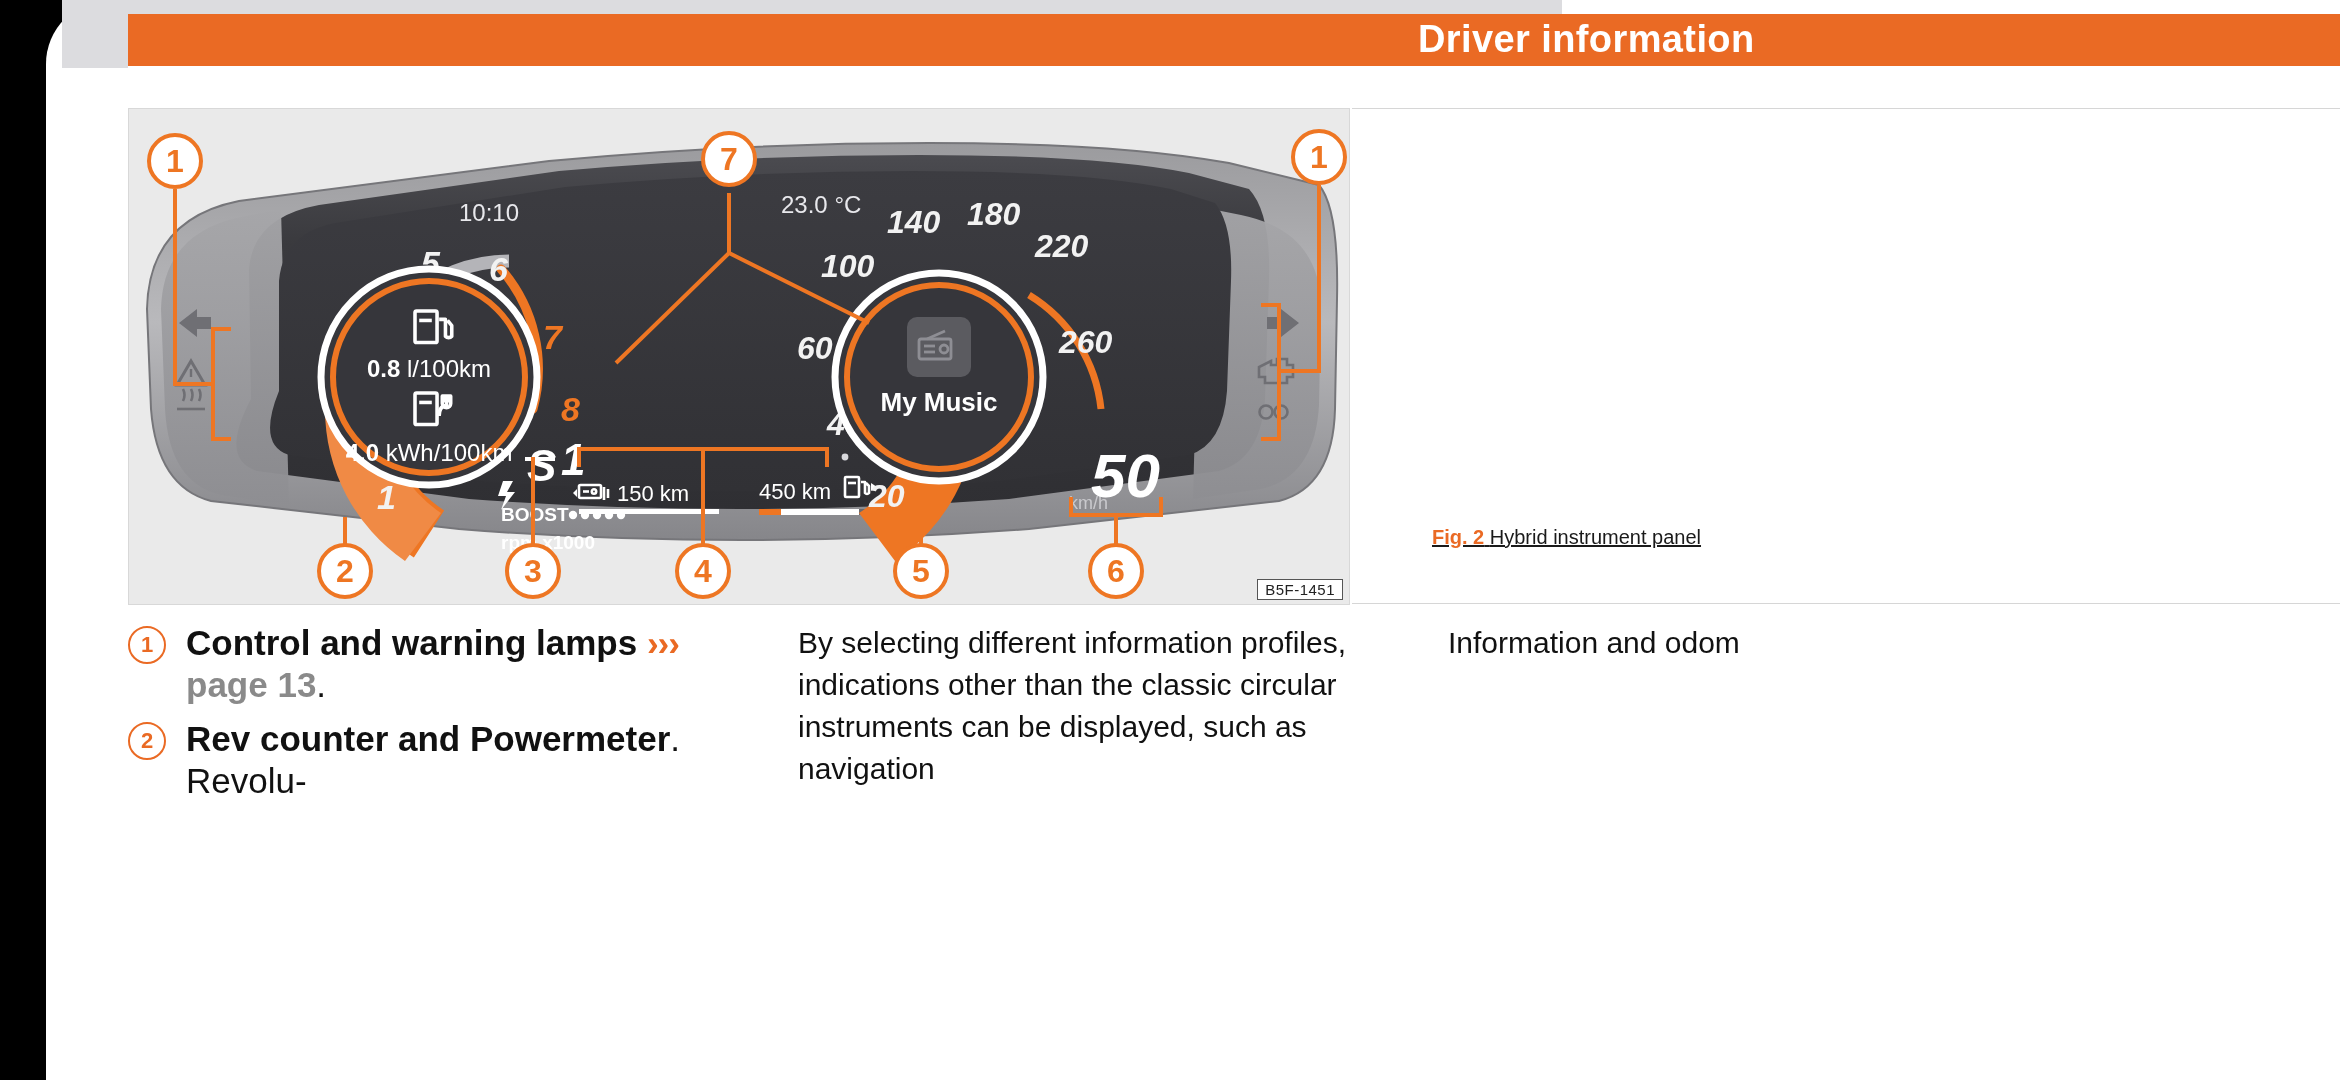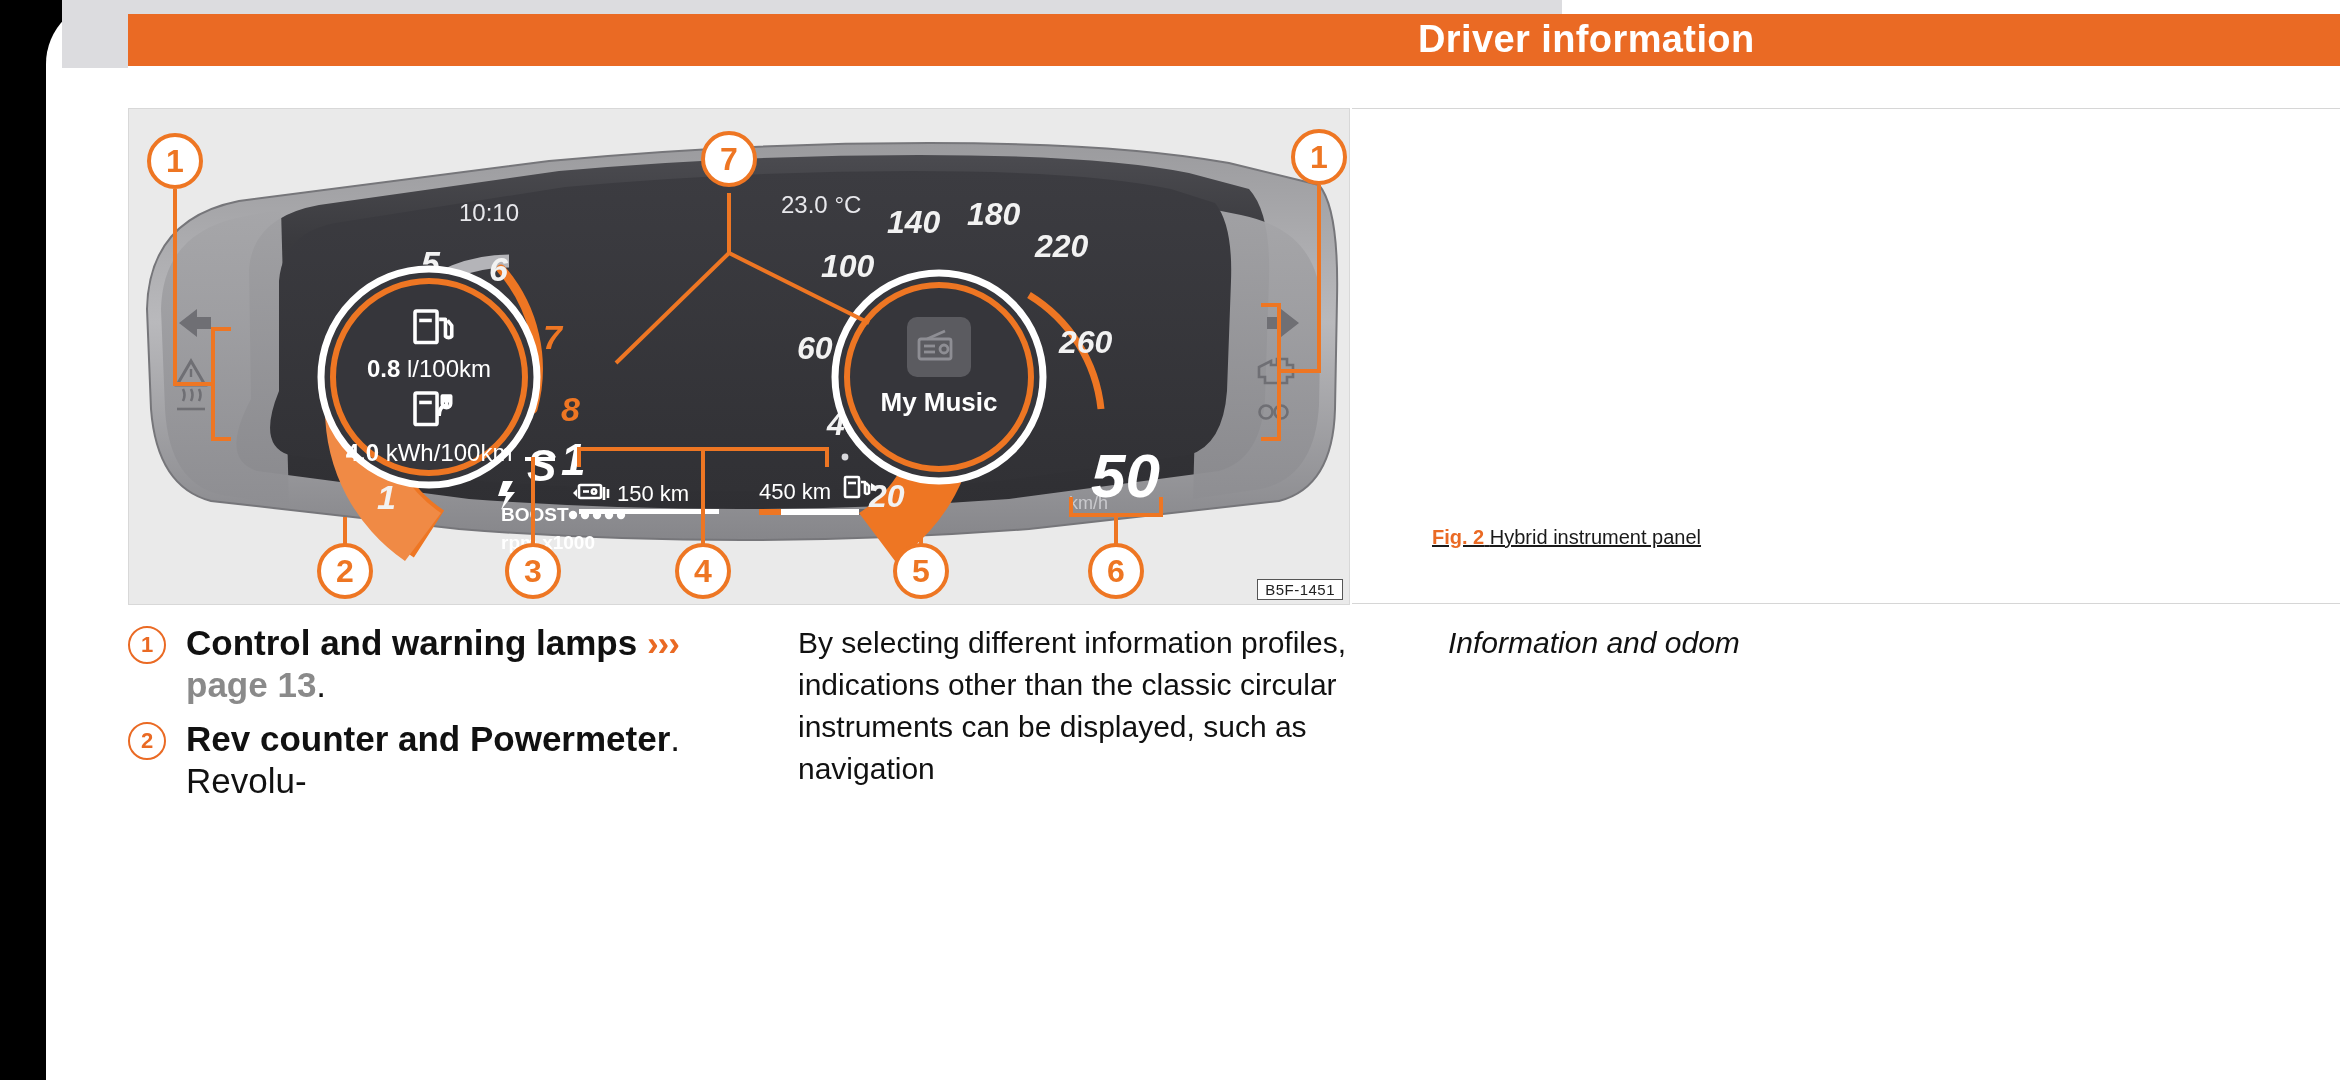--- a/index.html
+++ b/index.html
@@ -48,21 +48,21 @@
   #fig-caption{
     position:absolute;left:1432px;top:518px;width:420px;
     font-size:20px;line-height:38px;color:#1a1a1a;text-decoration:underline;
   }
   #fig-caption .figlab{color:#ea6a24;font-weight:bold;}
 
   
   .col{position:absolute;top:622px;}
   #col1{left:128px;width:620px;}
   #col2{left:782px;width:600px;}
-  #col3{left:1432px;width:560px;font-style:italic;}
+  #col3{left:1432px;width:560px;}
 
   .legend-item{position:relative;margin-bottom:12px;padding-left:58px;}
   .circ{
     position:absolute;left:0;top:4px;width:34px;height:34px;border-radius:50%;
     border:2px solid #ea6a24;color:#ea6a24;
     font-size:22px;font-weight:bold;line-height:34px;text-align:center;
   }
   .legend-text{font-size:35px;line-height:42px;color:#111;font-weight:bold;}
   .legend-text .norm{font-weight:normal;}
   .legend-text .ref{color:#8a8a8a;font-weight:bold;}

